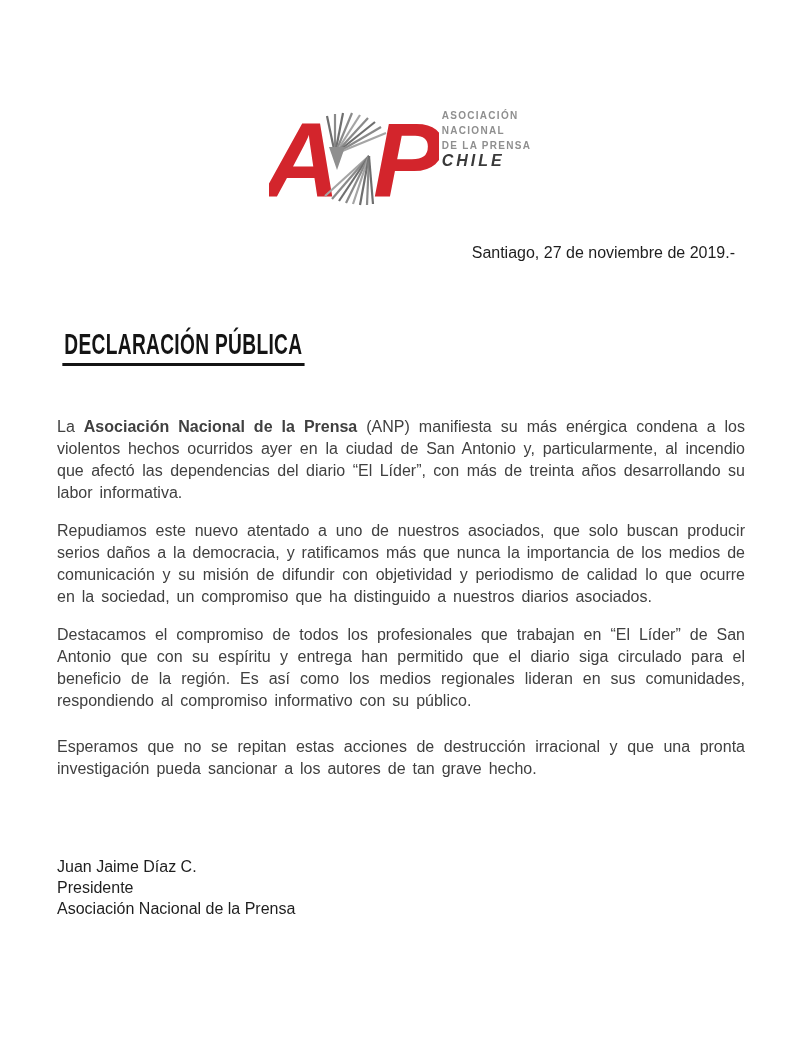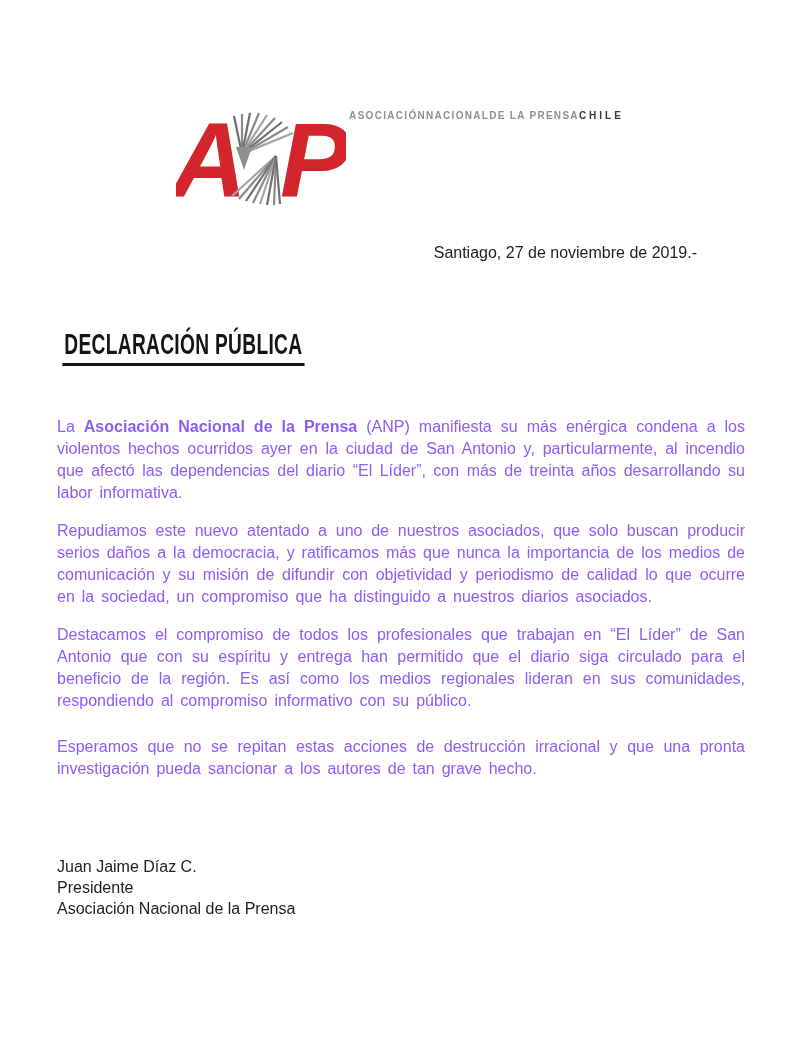--- a/index.html
+++ b/index.html
@@ -29,43 +29,44 @@
     font-size: 105px;
     fill: #d3252c;
   }
   .fan-line { stroke-width: 2.2; fill: none; stroke-linecap: butt; }
   .fan-dark  { stroke: #6f6f6f; }
   .fan-mid   { stroke: #8a8a8a; }
   .fan-light { stroke: #a5a5a5; }
   .logo-textcol {
     margin-top: 10px;
     display: flex;
-    flex-direction: row;
+    flex-direction: column;
   }
   .org-line {
     font-size: 10px;
     line-height: 15px;
     letter-spacing: 1.3px;
     color: #8f8f8f;
     font-weight: bold;
     white-space: nowrap;
   }
   .org-country {
-    font-size: 10px;
+    font-size: 16px;
     line-height: 15px;
     letter-spacing: 3px;
     color: #3a3a3a;
     font-weight: bold;
     white-space: nowrap;
+    font-style: italic;
   }
 
   
   .date-line {
     margin-top: 32px;
-    padding-right: 103px;
+    padding-right: 65px;
     text-align: right;
     font-size: 16px;
     line-height: 22px;
     color: #1e1e1e;
   }
 
   
   .title-wrap {
     margin-top: 64px;
     height: 26px;
@@ -84,21 +85,21 @@
     white-space: nowrap;
   }
 
   
   .body-text {
     margin: 62px 55px 0 57px;
     font-size: 16px;
     line-height: 22px;
     text-align: justify;
     word-spacing: 2.5px;
-    color: #8b5cf6;
+    color: #404040;
   }
   .body-text p { margin: 0 0 16px 0; }
   .body-text p.para-4 { margin-top: 24px; margin-bottom: 0; }
   .body-text b { font-weight: bold; }
 
   
   .signature {
     margin: 76px 55px 0 57px;
     font-size: 16px;
     line-height: 21px;

